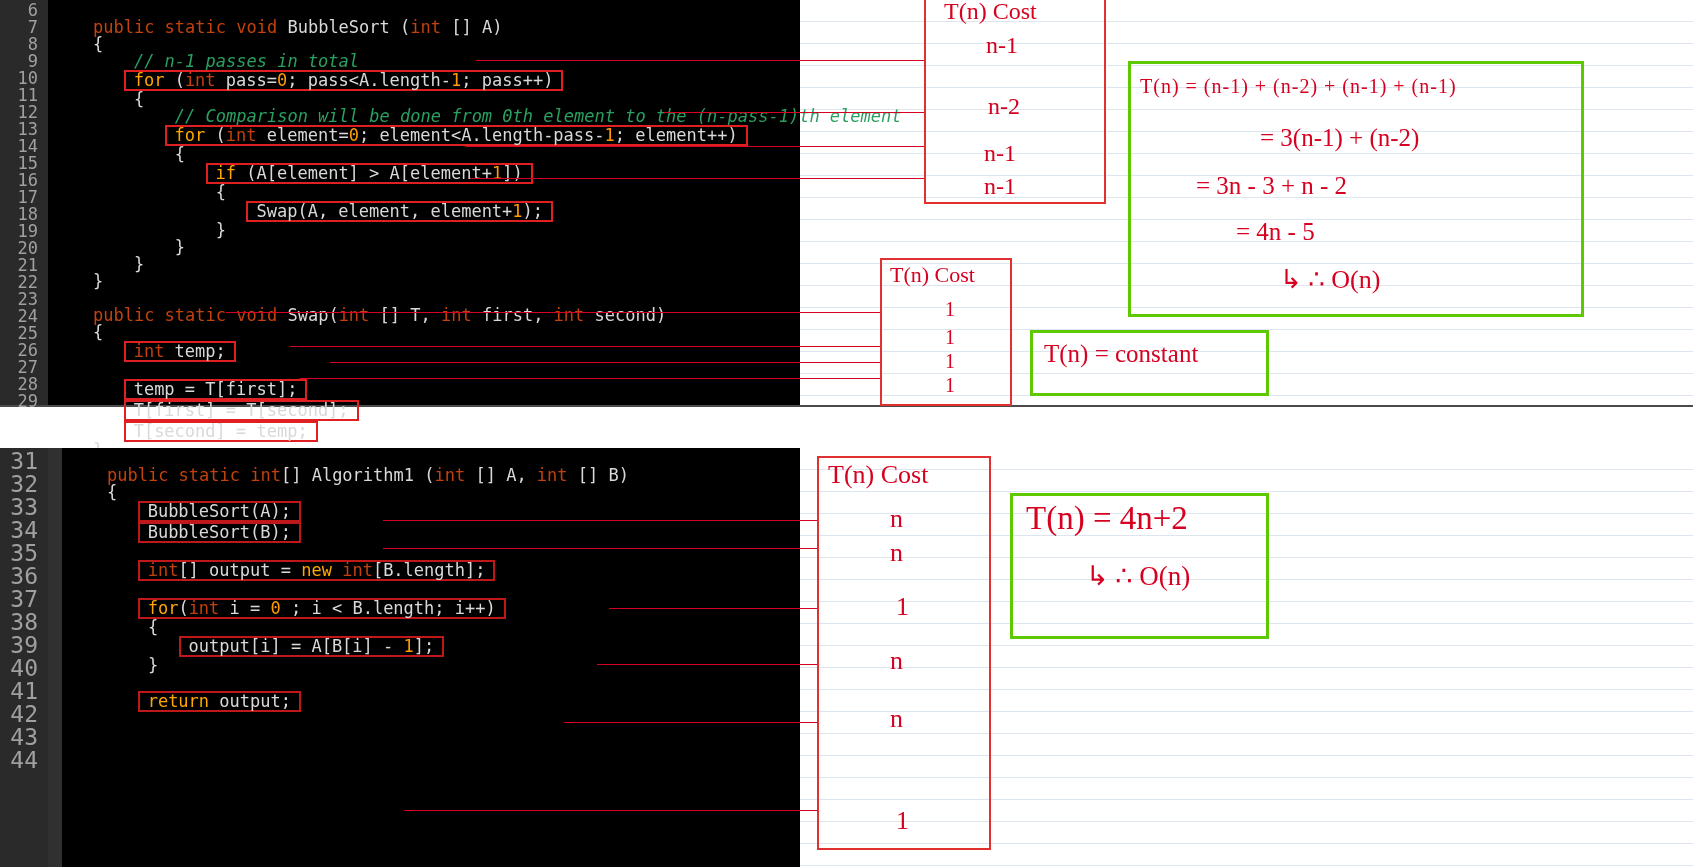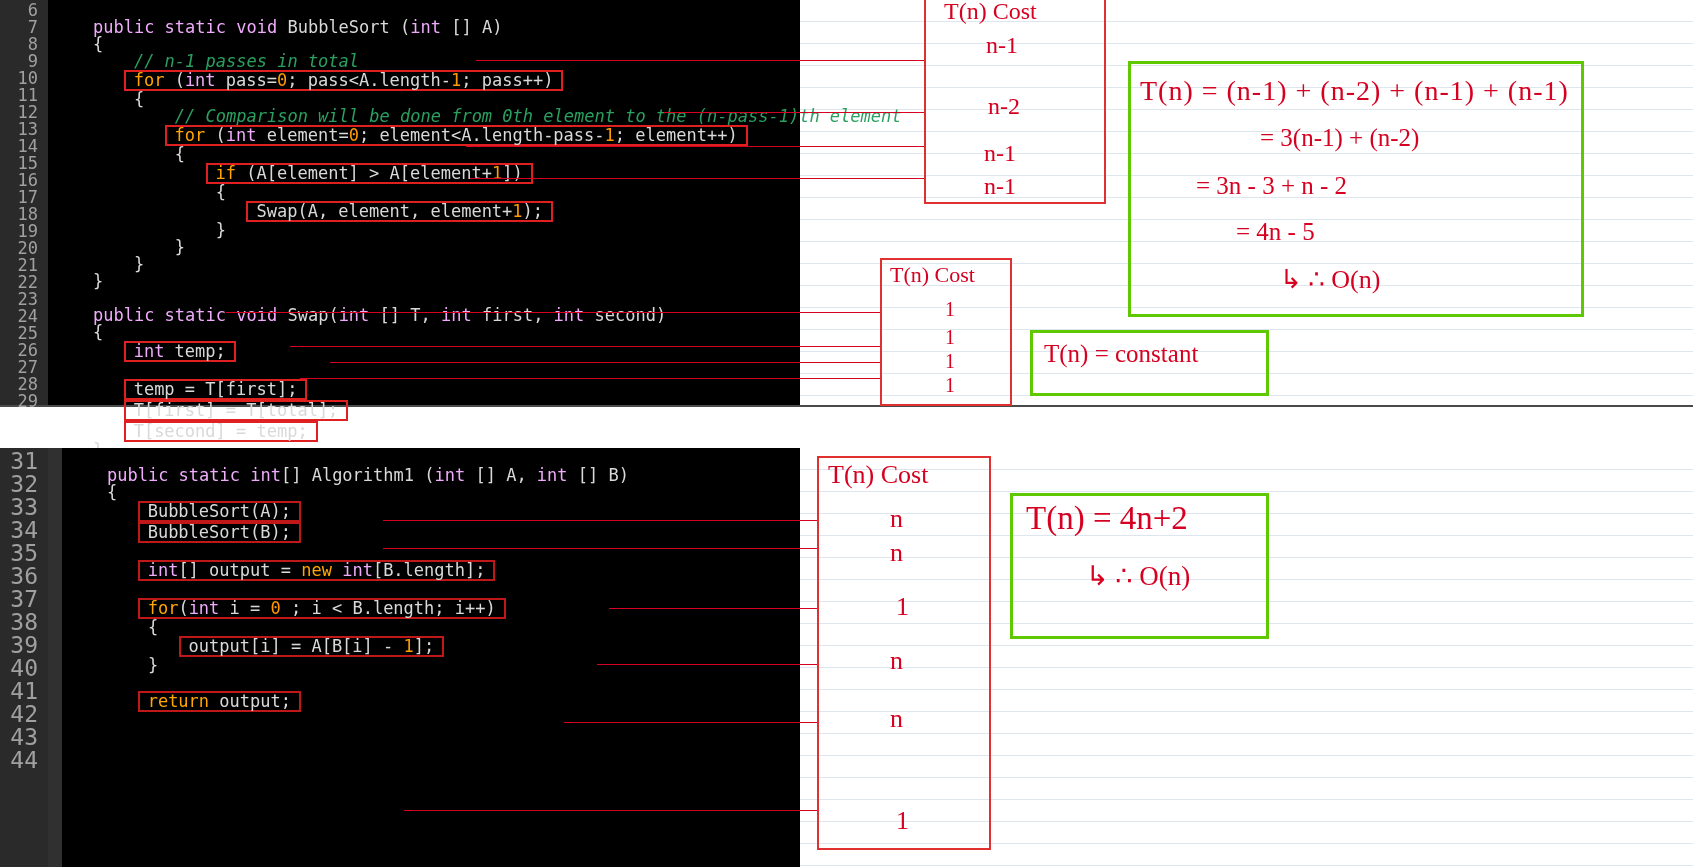--- a/index.html
+++ b/index.html
@@ -4,21 +4,21 @@
 <style>
   html,body{margin:0;padding:0;background:#fdfdfe;width:1693px;height:867px;font-family:Consolas,Menlo,monospace;font-size:17px;overflow:hidden}
   .editor{position:absolute;background:#000;color:#fff;display:flex}
   .ed1{left:0;top:0;width:800px;height:405px}
   .ed2{left:0;top:448;width:800px;height:419px;top:448px}
   .gutter{background:#2a2a2a;color:#a0a0a0;padding:2px 10px 2px 10px;text-align:right;min-width:28px;line-height:1.0;white-space:pre;font-size:17px}
   .ed2 .gutter{font-size:23px;line-height:1.0}
   .fold{width:14px;background:#303030}
   .code{padding:2px 0 2px 4px;white-space:pre;line-height:1.0;font-size:17px}
   .ed2 .code{font-size:17px;line-height:1.0}
-  .kw{color:#f0abfc}
+  .kw{color:#c2410c}
   .num{color:#ff9a00}
   .cm{color:#2aa060;font-style:italic}
   .co{color:#ffa600}
   .pl{color:#d9d9d9}
   .box{display:inline-block;border:2px solid #e02020;padding:0px 8px;line-height:1.0}
   .ed2 .box{border:2px solid #c01818}
   .ruled{position:absolute;background:#fff}
   .ruled::before{content:"";position:absolute;inset:0;background-image:repeating-linear-gradient(#fff 0,#fff 21px,#dde6ef 21px,#dde6ef 22px);z-index:0}
   .r1{left:800px;top:0;width:893px;height:405px}
   .r2{left:800px;top:448px;width:893px;height:419px}
@@ -79,21 +79,21 @@
 <span>                </span><span class="pl">}</span>
 <span>            </span><span class="pl">}</span>
 <span>        </span><span class="pl">}</span>
 <span>    </span><span class="pl">}</span>
 
 <span>    </span><span class="kw">public static void</span><span> </span><span class="pl">Swap(</span><span class="kw">int</span><span class="pl"> [] T, </span><span class="kw">int</span><span class="pl"> first, </span><span class="kw">int</span><span class="pl"> second)</span>
 <span>    </span><span class="pl">{</span>
 <span>       </span><span class="box"><span class="kw">int</span><span class="pl"> temp;</span></span>
 
 <span>       </span><span class="box"><span class="pl">temp = T[first];</span></span>
-<span>       </span><span class="box"><span class="pl">T[first] = T[total];</span></span>
+<span>       </span><span class="box"><span class="pl">T[first] = T[second];</span></span>
 <span>       </span><span class="box"><span class="pl">T[second] = temp;</span></span>
 <span>    </span><span class="pl">}</span>
   </div>
 </div>
 
 <div class="editor ed2">
   <div class="gutter">31
 32
 33
 34
@@ -126,21 +126,21 @@
 </div>
 
 <div class="redbox" style="left:924px;top:-6px;width:178px;height:206px"></div>
 <div class="hand" style="left:944px;top:-2px;font-size:24px">T(n) Cost</div>
 <div class="hand" style="left:986px;top:32px;font-size:24px">n-1</div>
 <div class="hand" style="left:988px;top:93px;font-size:24px">n-2</div>
 <div class="hand" style="left:984px;top:140px;font-size:24px">n-1</div>
 <div class="hand" style="left:984px;top:173px;font-size:24px">n-1</div>
 
 <div class="greenbox" style="left:1128px;top:61px;width:450px;height:250px"></div>
-<div class="hand" style="left:1140px;top:75px;font-size:28px;letter-spacing:1px">T(n) = (n-1) + (n-2) + (n-1) + (n-1)</div>
+<div class="hand" style="left:1140px;top:75px;font-size:20px;letter-spacing:1px">T(n) = (n-1) + (n-2) + (n-1) + (n-1)</div>
 <div class="hand" style="left:1260px;top:124px;font-size:25px">= 3(n-1) + (n-2)</div>
 <div class="hand" style="left:1196px;top:172px;font-size:25px">= 3n - 3 + n - 2</div>
 <div class="hand" style="left:1236px;top:218px;font-size:25px">= 4n - 5</div>
 <div class="hand" style="left:1280px;top:264px;font-size:26px">↳ ∴ O(n)</div>
 
 <div class="redbox" style="left:880px;top:258px;width:128px;height:144px"></div>
 <div class="hand" style="left:890px;top:262px;font-size:22px">T(n) Cost</div>
 <div class="hand" style="left:945px;top:298px;font-size:20px">1</div>
 <div class="hand" style="left:945px;top:326px;font-size:20px">1</div>
 <div class="hand" style="left:945px;top:350px;font-size:20px">1</div>

